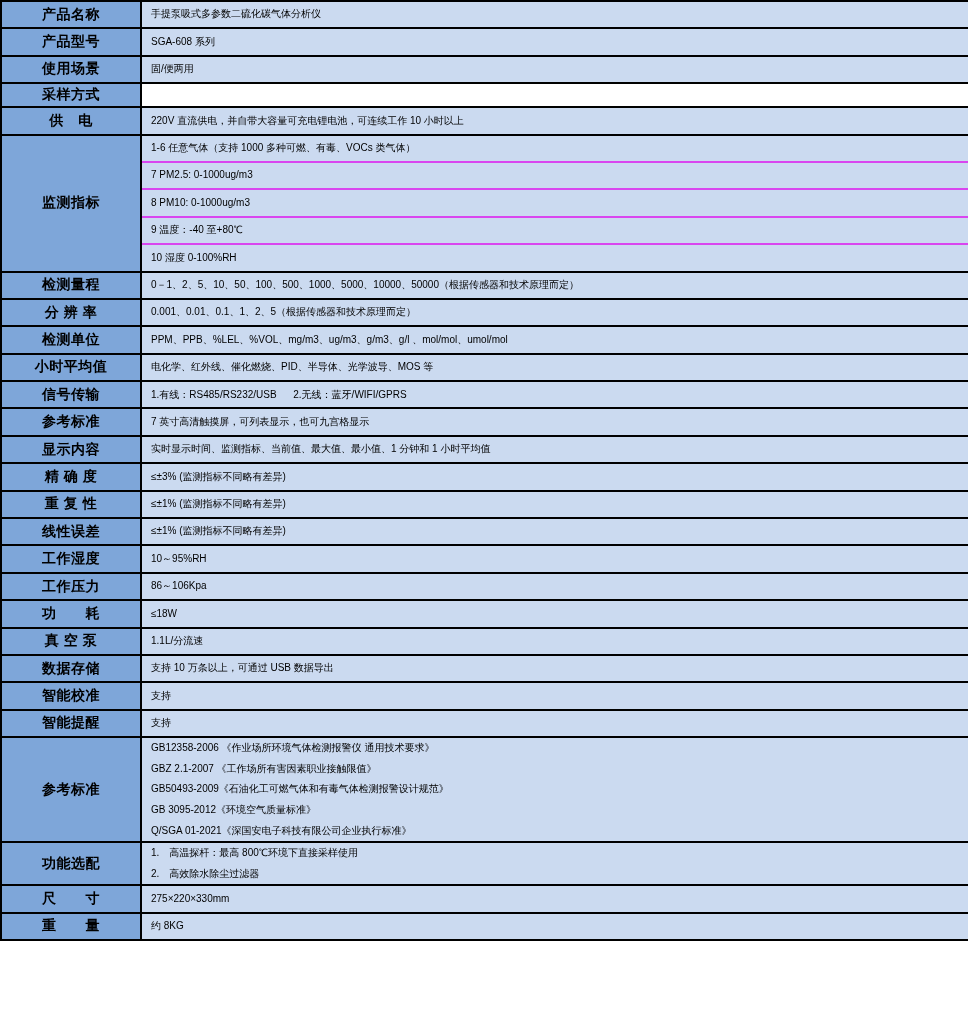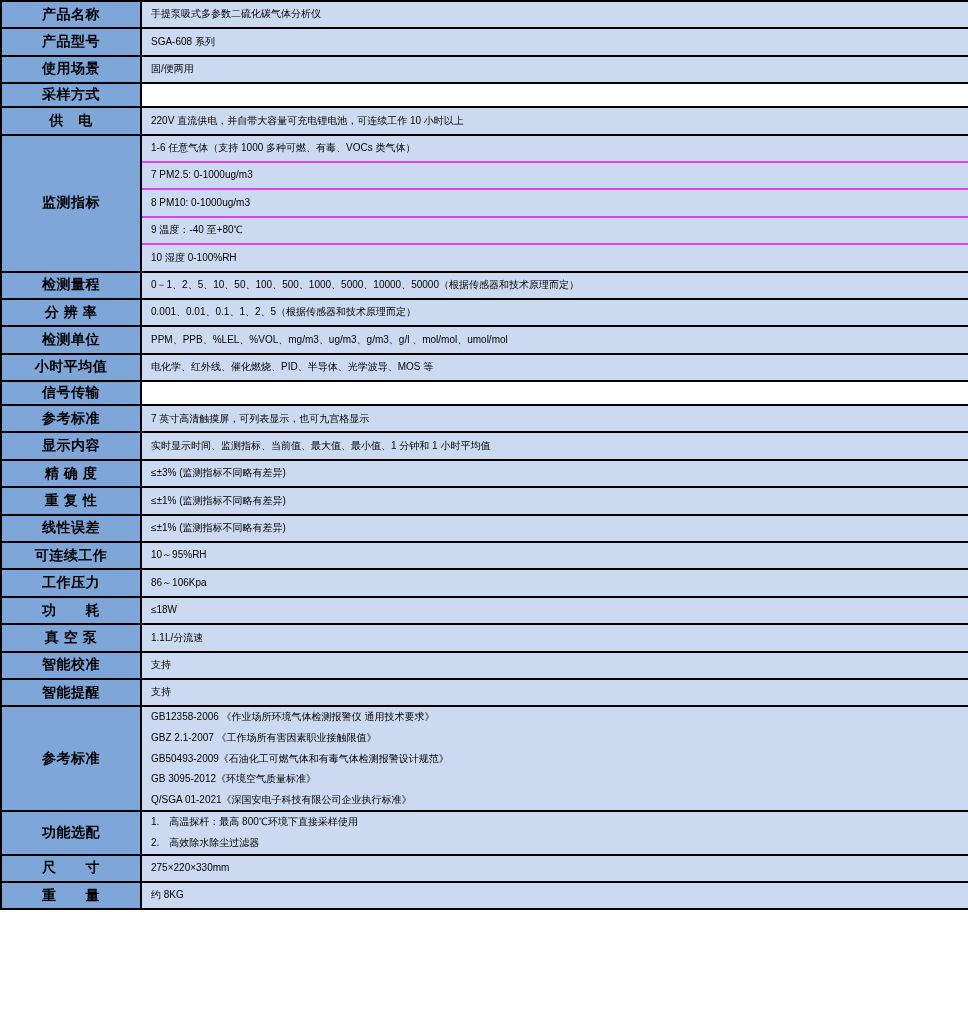--- a/index.html
+++ b/index.html
@@ -117,20 +117,23 @@
       </div>
     </div>
     <div class="row">
       <div class="cell-label">小时平均值</div>
       <div class="cell-value">
         <div class="value-line">电化学、红外线、催化燃烧、PID、半导体、光学波导、MOS 等</div>
       </div>
     </div>
     <div class="row">
       <div class="cell-label">信号传输</div>
+      <div class="cell-value">
+        <div class="value-line">1.有线：RS485/RS232/USB      2.无线：蓝牙/WIFI/GPRS</div>
+      </div>
     </div>
     <div class="row">
       <div class="cell-label">参考标准</div>
       <div class="cell-value">
         <div class="value-line">7 英寸高清触摸屏，可列表显示，也可九宫格显示</div>
       </div>
     </div>
     <div class="row">
       <div class="cell-label">显示内容</div>
       <div class="cell-value">
@@ -149,41 +152,47 @@
         <div class="value-line">≤±1% (监测指标不同略有差异)</div>
       </div>
     </div>
     <div class="row">
       <div class="cell-label">线性误差</div>
       <div class="cell-value">
         <div class="value-line">≤±1% (监测指标不同略有差异)</div>
       </div>
     </div>
     <div class="row">
-      <div class="cell-label">可连续工作</div>
+      <div class="cell-label">工作湿度</div>
       <div class="cell-value">
         <div class="value-line">10～95%RH</div>
       </div>
     </div>
     <div class="row">
       <div class="cell-label">工作压力</div>
       <div class="cell-value">
         <div class="value-line">86～106Kpa</div>
       </div>
     </div>
     <div class="row">
       <div class="cell-label">功　　耗</div>
       <div class="cell-value">
         <div class="value-line">≤18W</div>
       </div>
     </div>
     <div class="row">
       <div class="cell-label">真 空 泵</div>
       <div class="cell-value">
         <div class="value-line">1.1L/分流速</div>
+      </div>
+    </div>
+    <div class="row">
+      <div class="cell-label">数据存储</div>
+      <div class="cell-value">
+        <div class="value-line">支持 10 万条以上，可通过 USB 数据导出</div>
       </div>
     </div>
     <div class="row">
       <div class="cell-label">智能校准</div>
       <div class="cell-value">
         <div class="value-line">支持</div>
       </div>
     </div>
     <div class="row">
       <div class="cell-label">智能提醒</div>

